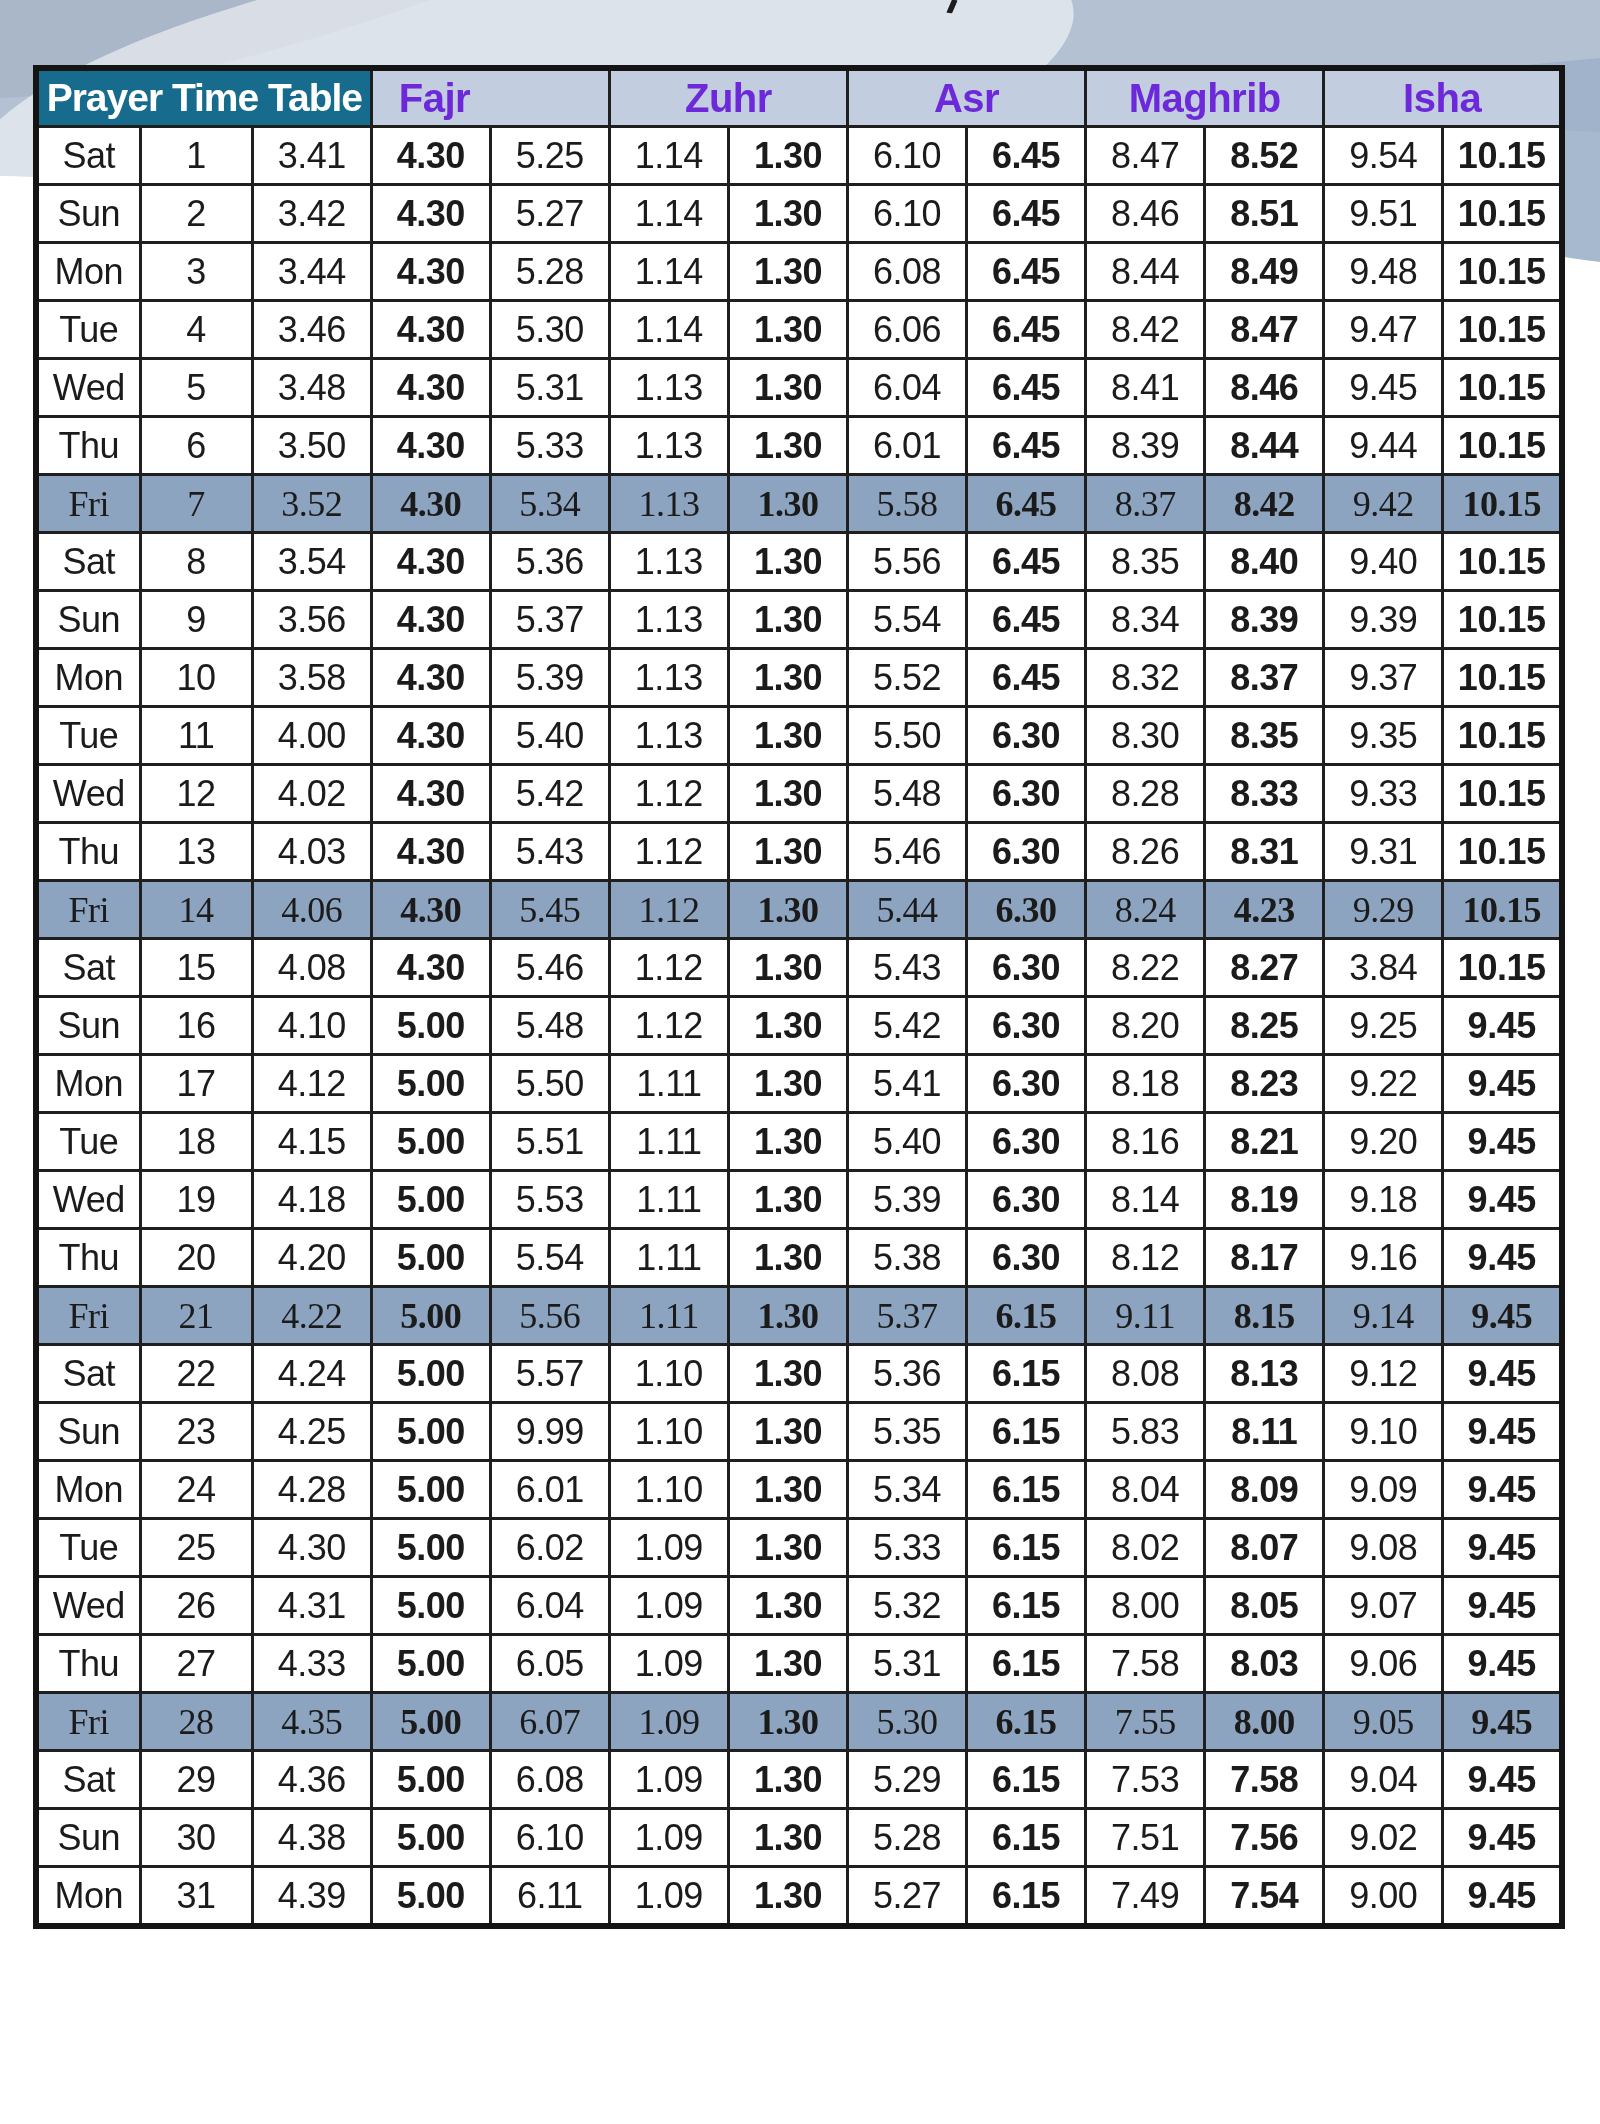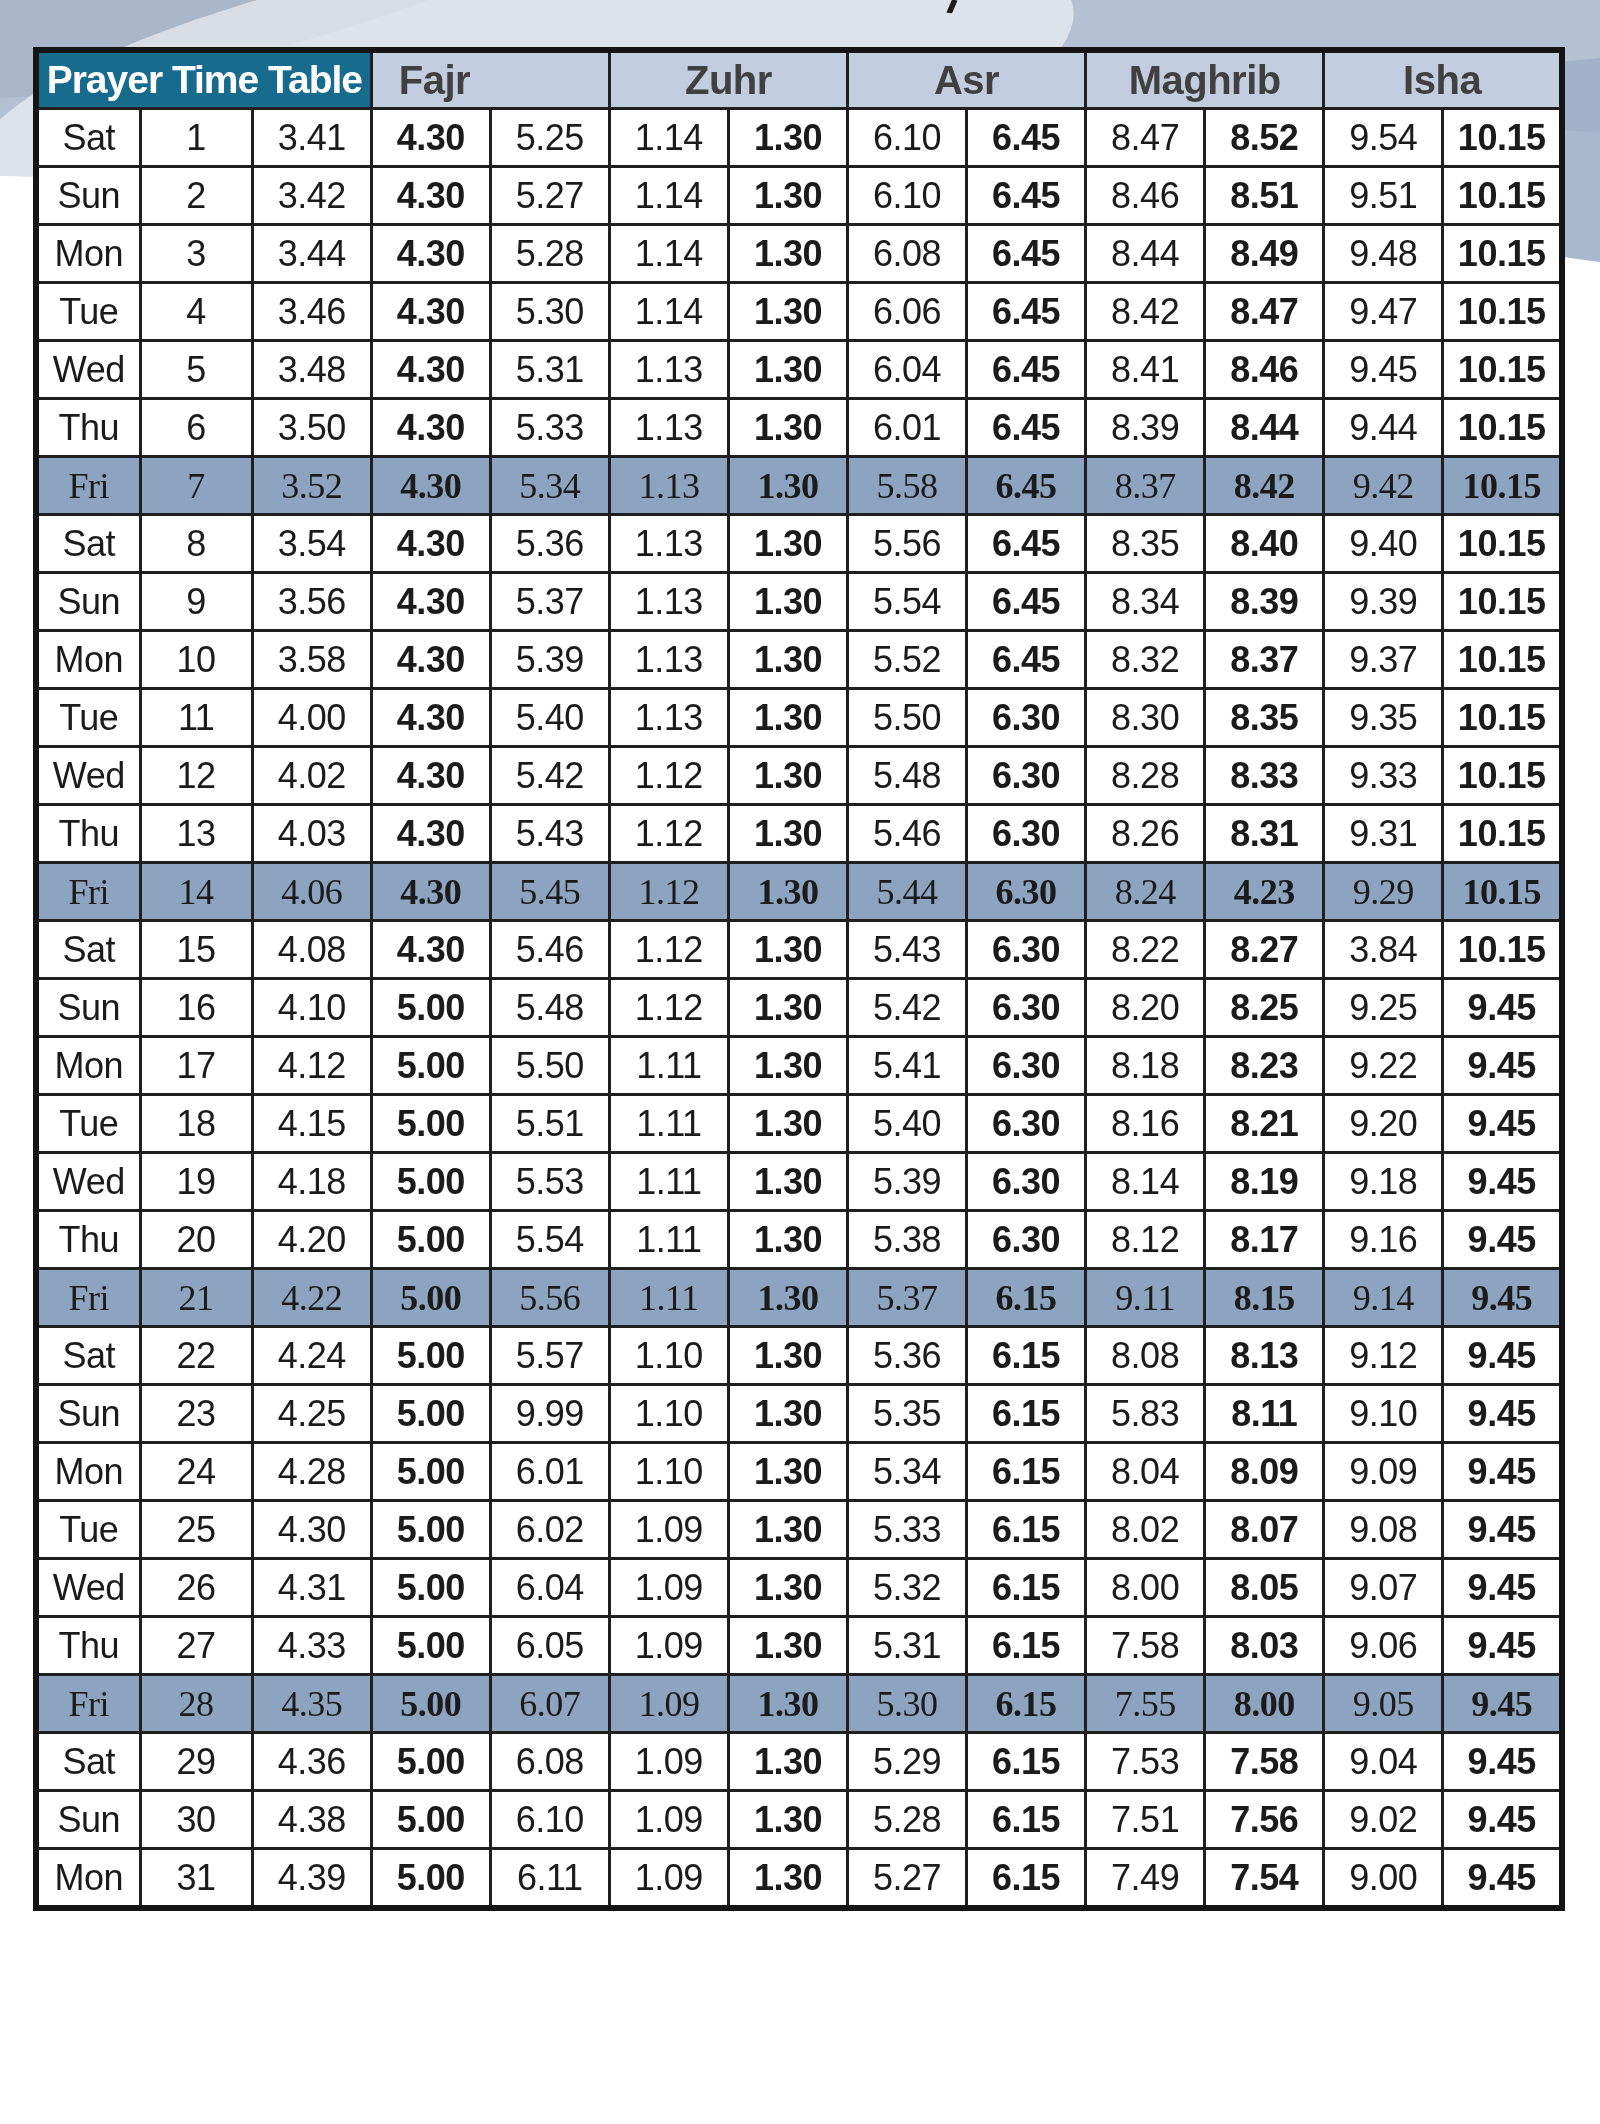--- a/index.html
+++ b/index.html
@@ -18,33 +18,33 @@
     background:#ffffff;
     font-family:"Liberation Sans", sans-serif;
     color:var(--ink);
   }
   .bg{position:absolute;inset:0;z-index:0;}
   .crop-mark{
     position:absolute;left:949px;top:0;width:6px;height:13px;background:#1d1d1d;
     transform:skewX(-18deg) rotate(6deg);border-radius:1px;z-index:2;
   }
   table.ptt{
-    position:absolute;left:33px;top:47px;width:1532px;z-index:1;
+    position:absolute;left:33px;top:65px;width:1532px;z-index:1;
     border-collapse:collapse;table-layout:fixed;
     border:6px solid #141414;
   }
   table.ptt td{
     border:3px solid var(--grid);
     text-align:center;vertical-align:middle;
     font-size:36px;letter-spacing:-0.5px;
     background:#ffffff;
     overflow:hidden;white-space:nowrap;
   }
   td.tl{border-left:4px solid var(--teal-line);}
-  tr.grp td{height:52px;background:var(--header-bg);font-size:40px;font-weight:bold;color:#404040;}
+  tr.grp td{height:52px;background:var(--header-bg);font-size:40px;font-weight:bold;color:#6d28d9;}
   tr.grp td.title{
     background:var(--teal-header);color:#ffffff;
     font-size:39px;font-weight:bold;letter-spacing:-1px;text-align:center;
   }
   tr.grp td.left{text-align:left;padding-left:26px;}
   tr.sub td{height:50px;background:var(--subheader-bg);font-size:28px;font-weight:400;letter-spacing:-0.5px;}
   tr.data td{height:53px;}
   td.jam{font-weight:bold;background:var(--row-tint);}
   tr.fri td, tr.fri td.jam{background:var(--friday);font-family:Liberation Serif, serif;}
 </style>

